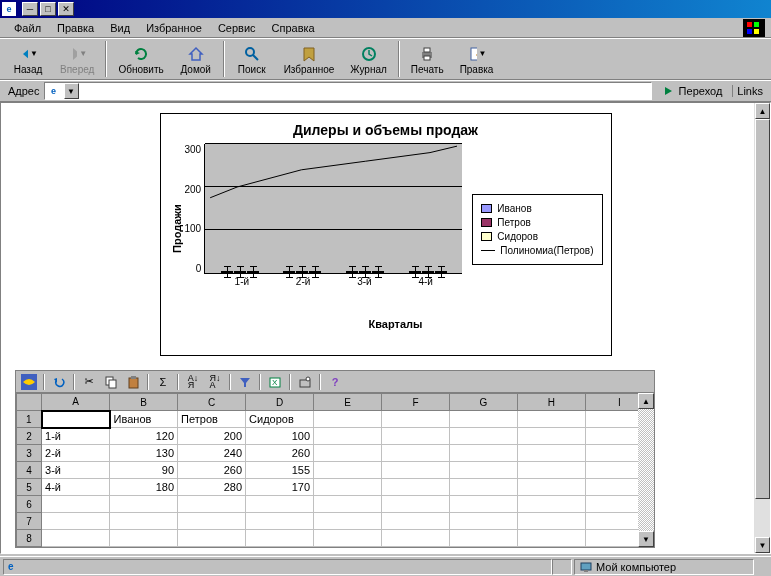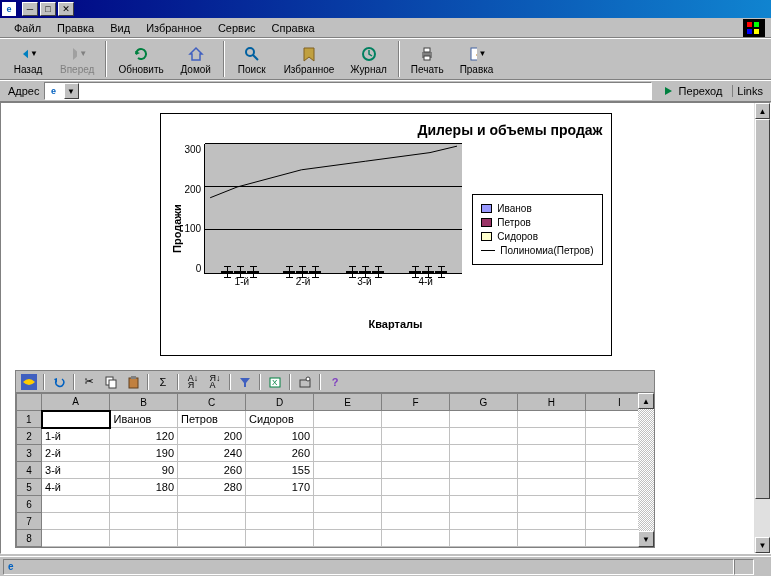--- a/index.html
+++ b/index.html
@@ -38,21 +38,21 @@
   
   .content { background: #fff; border: 1px solid; border-color: #808080 #fff #fff #808080; position: relative; height: 452px; overflow: hidden; }
   .content-inner { padding: 10px 14px; position: relative; }
   .vscroll { position: absolute; right: 0; top: 0; bottom: 0; width: 16px; background: #c0c0c0; border-left: 1px solid #dfdfdf; }
   .vscroll .sbtn { height: 16px; background: #c0c0c0; border: 1px solid; border-color: #fff #404040 #404040 #fff; display: flex; align-items: center; justify-content: center; font-size: 8px; }
   .vscroll .thumb { height: 380px; margin-top:0; background: #c0c0c0; border: 1px solid; border-color: #fff #404040 #404040 #fff; }
   .vscroll .track { background: repeating-conic-gradient(#c0c0c0 0% 25%, #fff 0% 50%) 50% / 2px 2px; flex:1; }
   
   
   .chartbox { border: 1px solid #000; width: 452px; height: 243px; margin: 0 auto; padding: 8px; position: relative; background: #fff; }
-  .chart-title { text-align: right; font-weight: bold; font-size: 14px; margin-bottom: 6px; font-family: Arial, sans-serif; }
+  .chart-title { text-align: center; font-weight: bold; font-size: 14px; margin-bottom: 6px; font-family: Arial, sans-serif; }
   .chart-body { display: flex; height: 170px; }
   .ylabel { writing-mode: vertical-rl; transform: rotate(180deg); font-weight: bold; font-size: 11px; text-align: center; padding: 0 2px; font-family: Arial; }
   .yaxis { display: flex; flex-direction: column; justify-content: space-between; align-items: flex-end; padding: 0 3px 18px 0; font-size: 10px; height: 148px; }
   .plot { flex: 1; position: relative; border-left: 1px solid #000; border-bottom: 1px solid #000; height: 130px; background: #c0c0c0; margin-bottom: 18px; }
   .plot .grid { position: absolute; left: 0; right: 0; height: 1px; background: #000; }
   .plot .bars { position: absolute; bottom: 0; left: 0; right: 0; height: 100%; display: flex; justify-content: space-around; align-items: flex-end; padding: 0 3px; }
   .plot .group { display: flex; align-items: flex-end; gap: 1px; }
   .plot .bar { width: 12px; border: 1px solid #000; position: relative; }
   .plot .bar .err { position:absolute; top:-6px; left:50%; width:1px; height:12px; background:#000; }
   .plot .bar .err::before, .plot .bar .err::after { content:''; position:absolute; left:-3px; width:7px; height:1px; background:#000; }
@@ -410,21 +410,21 @@
                 <td class="num">100</td>
                 <td class=""></td>
                 <td class=""></td>
                 <td class=""></td>
                 <td class=""></td>
                 <td class=""></td>
               </tr>
               <tr>
                 <th class="rowh">3</th>
                 <td class="">2-й</td>
-                <td class="num">190</td>
+                <td class="num">130</td>
                 <td class="num">240</td>
                 <td class="num">260</td>
                 <td class=""></td>
                 <td class=""></td>
                 <td class=""></td>
                 <td class=""></td>
                 <td class=""></td>
               </tr>
               <tr>
                 <th class="rowh">4</th>
@@ -504,14 +504,21 @@
     <div class="sbtn">▼</div>
   </div>
 </div>
 
 <div class="statusbar">
   <div class="panel p1">
     <span style="color:#0060c0;font-weight:bold;font-size:10px">e</span>
     <span></span>
   </div>
   <div class="panel" style="width:20px"></div>
+  <div class="panel p2">
+    <svg width="14" height="14">
+        <rect x="2" y="3" width="10" height="7" fill="#60a0c0" stroke="#204060"></rect>
+        <rect x="5" y="10" width="4" height="2" fill="#808080"></rect>
+      </svg>
+    <span>Мой компьютер</span>
+  </div>
   <div class="grip"></div>
 </div>
 
 </body></html>

